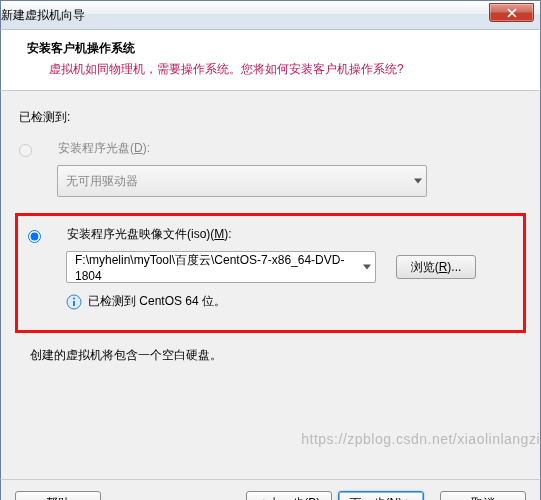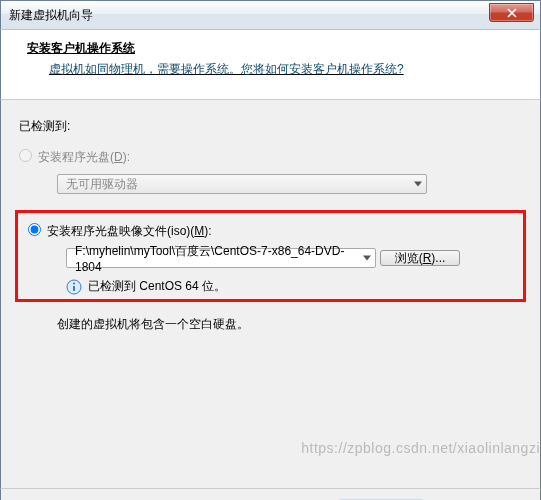--- a/index.html
+++ b/index.html
@@ -4,64 +4,62 @@
 <style>
   * { box-sizing: border-box; margin: 0; padding: 0; font-family: "Microsoft YaHei", "Segoe UI", Tahoma, sans-serif; }
   body { background: #fff; width: 541px; height: 500px; overflow: hidden; position: relative; }
 
   .titlebar {
     height: 30px;
     background: linear-gradient(to bottom, #fdfefe 0%, #ebf0f5 45%, #dde5ee 46%, #dce4ed 100%);
     border: 1px solid #6b7f94;
     border-bottom: 1px solid #b8c4d2;
     display: flex; align-items: center;
-    padding-left: 8px;
     position: relative;
   }
   .titlebar .title { font-size: 12px; color: #000; }
   .close-btn {
     position: absolute; right: 6px; top: 2px;
     width: 45px; height: 19px;
     background: linear-gradient(to bottom, #e49a8f 0%, #cf6c5f 48%, #c2402e 52%, #c83c28 100%);
     border: 1px solid #8a3c32;
     border-radius: 0 0 3px 3px;
     display: flex; align-items: center; justify-content: center;
     color: #fff; font-size: 11px; font-weight: bold;
     box-shadow: inset 0 0 0 1px rgba(255,255,255,0.3);
   }
   .close-btn svg { width: 10px; height: 10px; }
 
   .header {
     background: #fff;
     border-left: 1px solid #6b7f94;
     border-right: 1px solid #6b7f94;
     border-bottom: 1px solid #ccc;
-    padding: 10px 18px 21px 26px;
-    text-decoration: underline;
+    padding: 10px 18px 12px 26px;
   }
   .header .h1 { font-size: 12px; font-weight: bold; color: #000; }
-  .header .h2 { font-size: 12px; color: #0c4a6e; margin-top: 4px; padding-left: 22px; }
+  .header .h2 { font-size: 12px; color: #be185d; margin-top: 4px; padding-left: 22px; }
 
   .content {
     background: #f0f0f0;
     border-left: 1px solid #6b7f94;
     border-right: 1px solid #6b7f94;
     padding: 18px 18px 10px 18px;
     height: 388px;
     position: relative;
   }
   .section-label { font-size: 12px; color: #000; margin-bottom: 14px; }
 
-  .radio-row { display: flex; align-items: flex-start; font-size: 12px; margin-bottom: 8px; }
+  .radio-row { display: flex; align-items: flex-end; font-size: 12px; margin-bottom: 8px; gap: 20px; }
   .radio-row input[type=radio] { margin-right: 6px; }
   .radio-row.disabled { color: #888; }
   .radio-label u { text-decoration: underline; }
 
   .combo {
-    width: 370px; height: 20px;
+    width: 370px; height: 32px;
     background: linear-gradient(to bottom,#f8f8f8,#e8e8e8);
     border: 1px solid #aaa;
     border-radius: 2px;
     margin-left: 38px;
     display: flex; align-items: center;
     padding: 0 8px;
     font-size: 12px;
     position: relative;
     color: #888;
   }
@@ -69,49 +67,49 @@
   .combo .arrow {
     position: absolute; right: 4px; top: 50%; transform: translateY(-50%);
     width: 0; height: 0;
     border-left: 4px solid transparent;
     border-right: 4px solid transparent;
     border-top: 5px solid #555;
   }
 
   .highlight-box {
     border: 3px solid #e11;
-    padding: 10px 10px 4px 10px;
+    padding: 10px 10px 20px 10px;
     margin: 16px -4px 14px -4px;
   }
 
   .info-row {
     display: flex; align-items: flex-end;
     margin-left: 38px; margin-top: 10px;
     font-size: 12px;
   }
   .info-icon {
     width: 16px; height: 16px;
     margin-right: 6px;
     display: flex; align-items: center; justify-content: center;
   }
 
   .browse-row {
-    display: flex; align-items: center; gap: 4px;
+    display: flex; align-items: center; gap: 20px;
     margin-left: 38px; margin-top: 6px;
   }
   .browse-btn {
-    width: 80px; height: 16px;
+    width: 80px; height: 24px;
     background: linear-gradient(to bottom,#f8f8f8,#e2e2e2);
     border: 1px solid #999;
     border-radius: 3px;
     font-size: 12px;
     display: flex; align-items: center; justify-content: center;
   }
 
-  .note { font-size: 12px; margin-left: 38px; margin-top: 6px; color: #000; }
+  .note { font-size: 12px; margin-left: 11px; margin-top: 6px; color: #000; }
 
   .footer {
     background: #f0f0f0;
     border: 1px solid #6b7f94;
     border-top: 1px solid #ccc;
     height: 48px;
     display: flex; align-items: center;
     padding: 0 14px;
     gap: 6px;
   }

